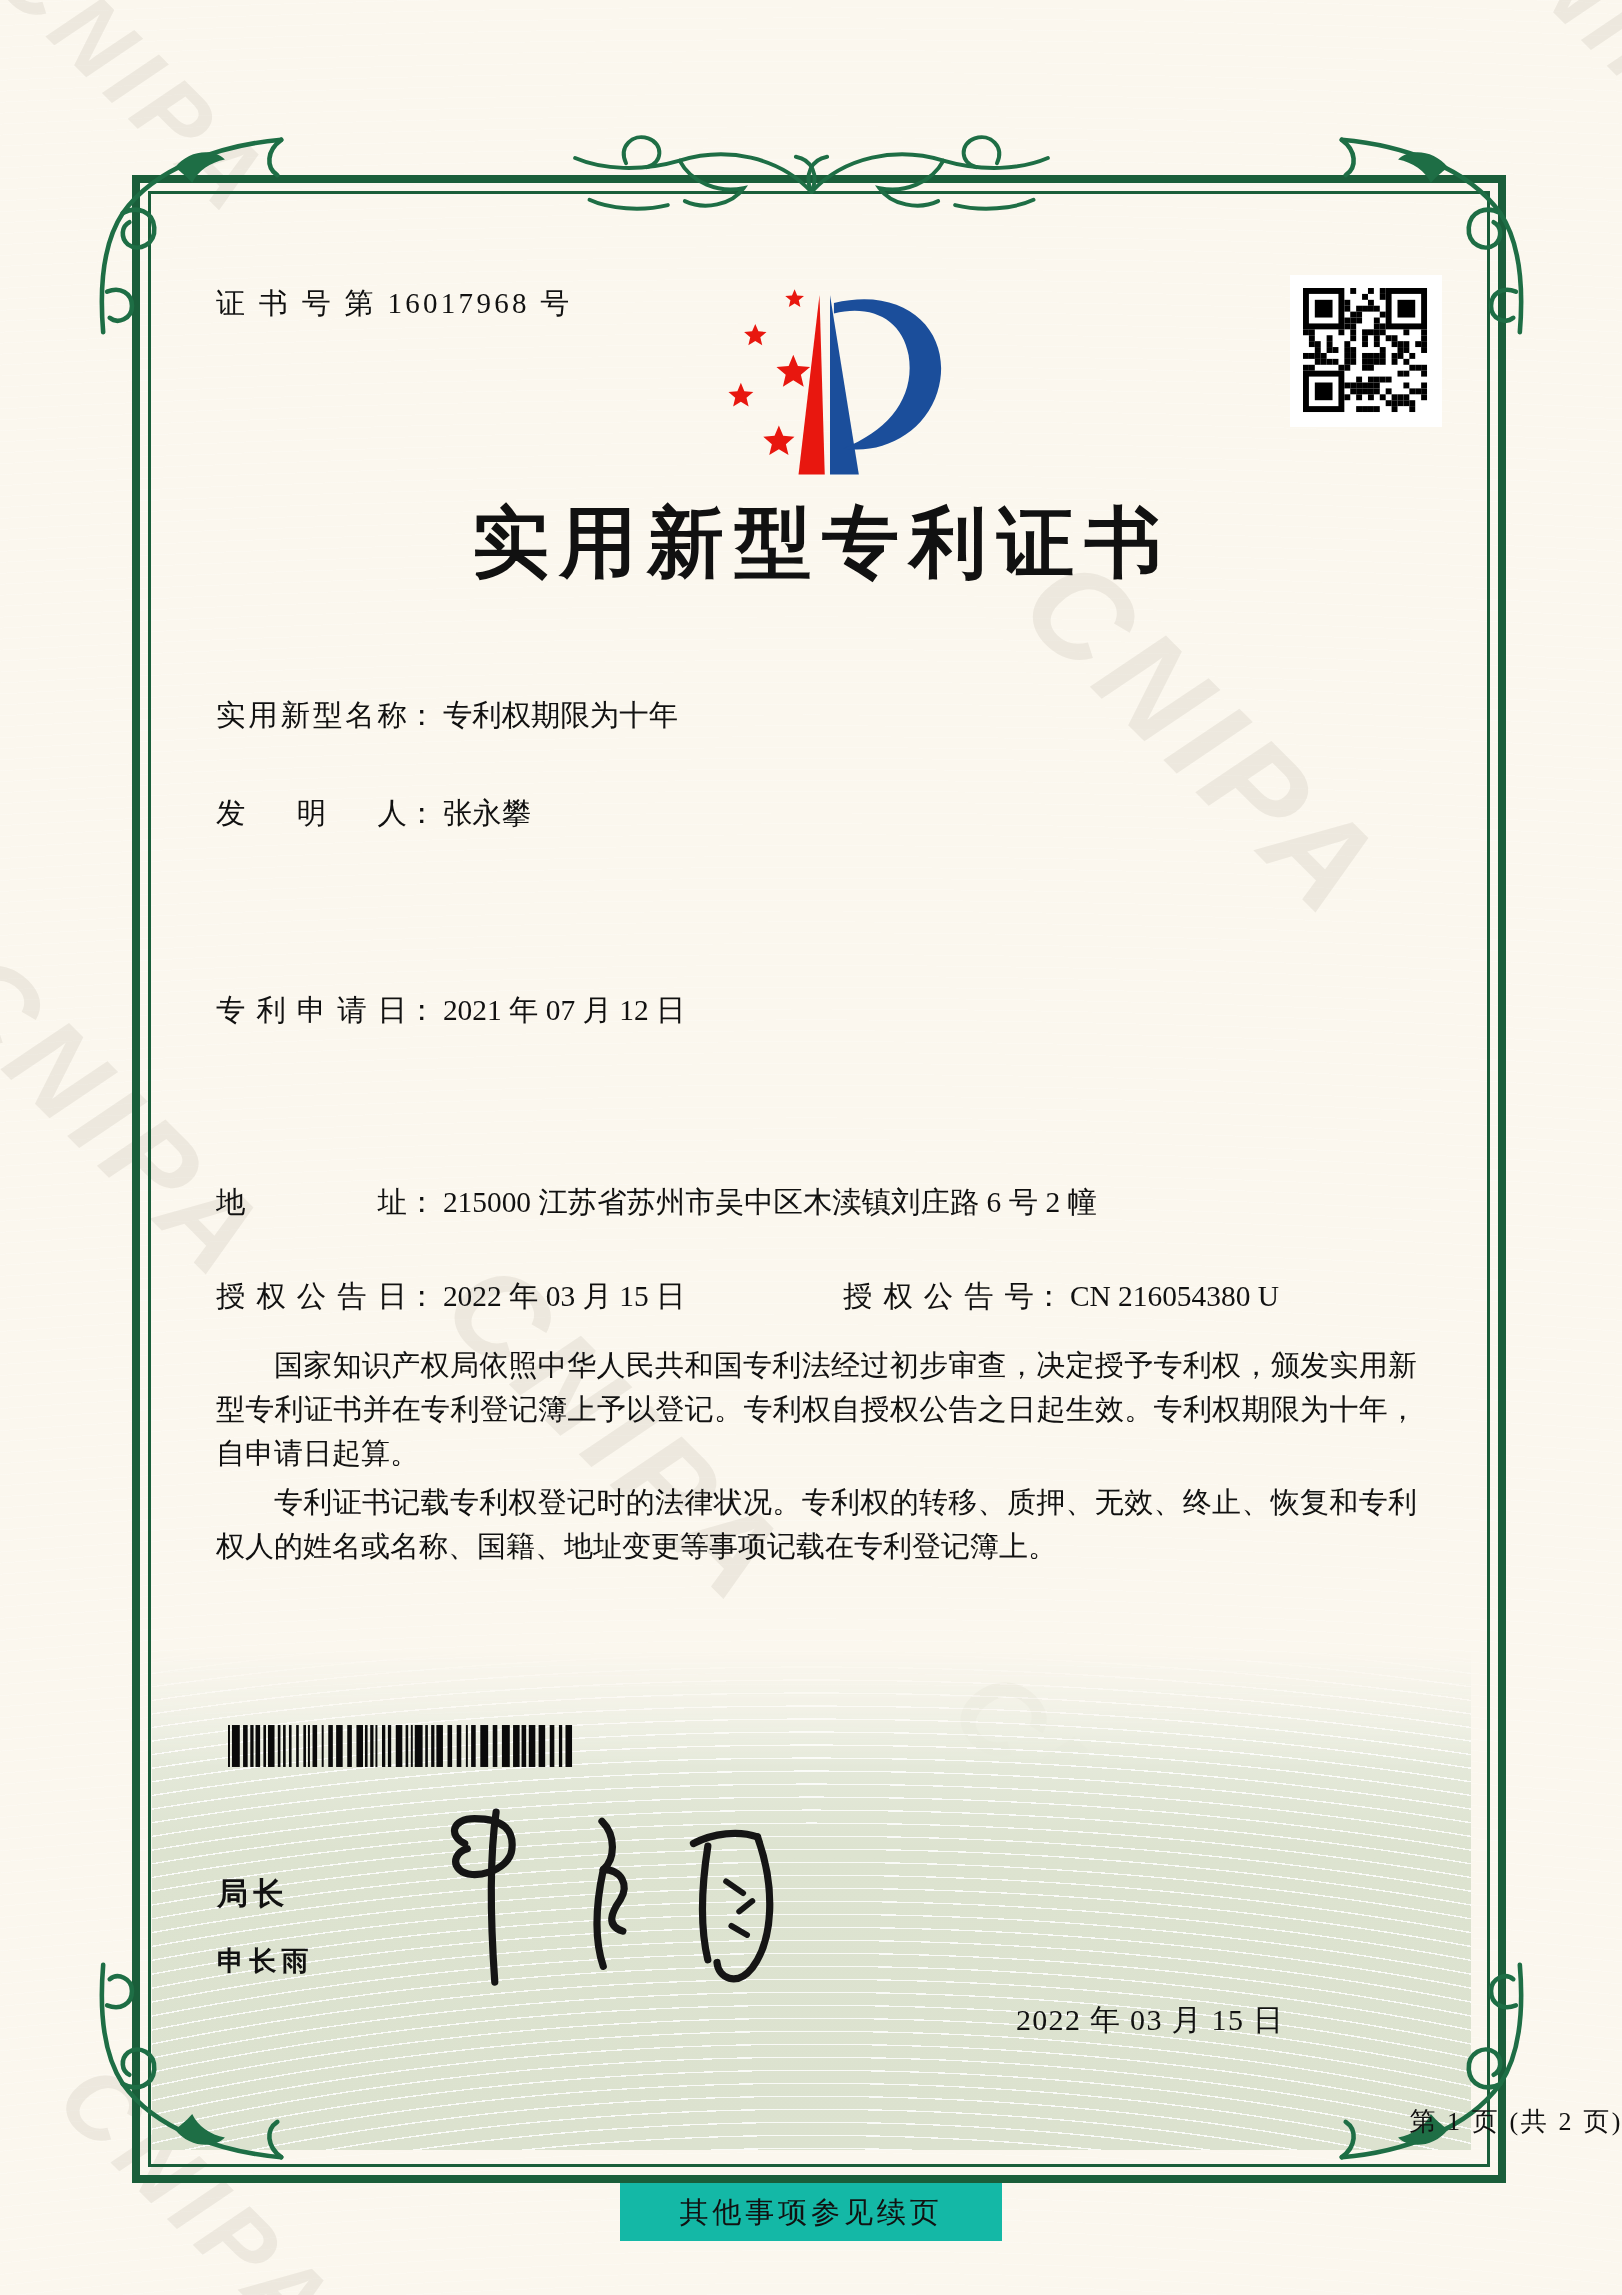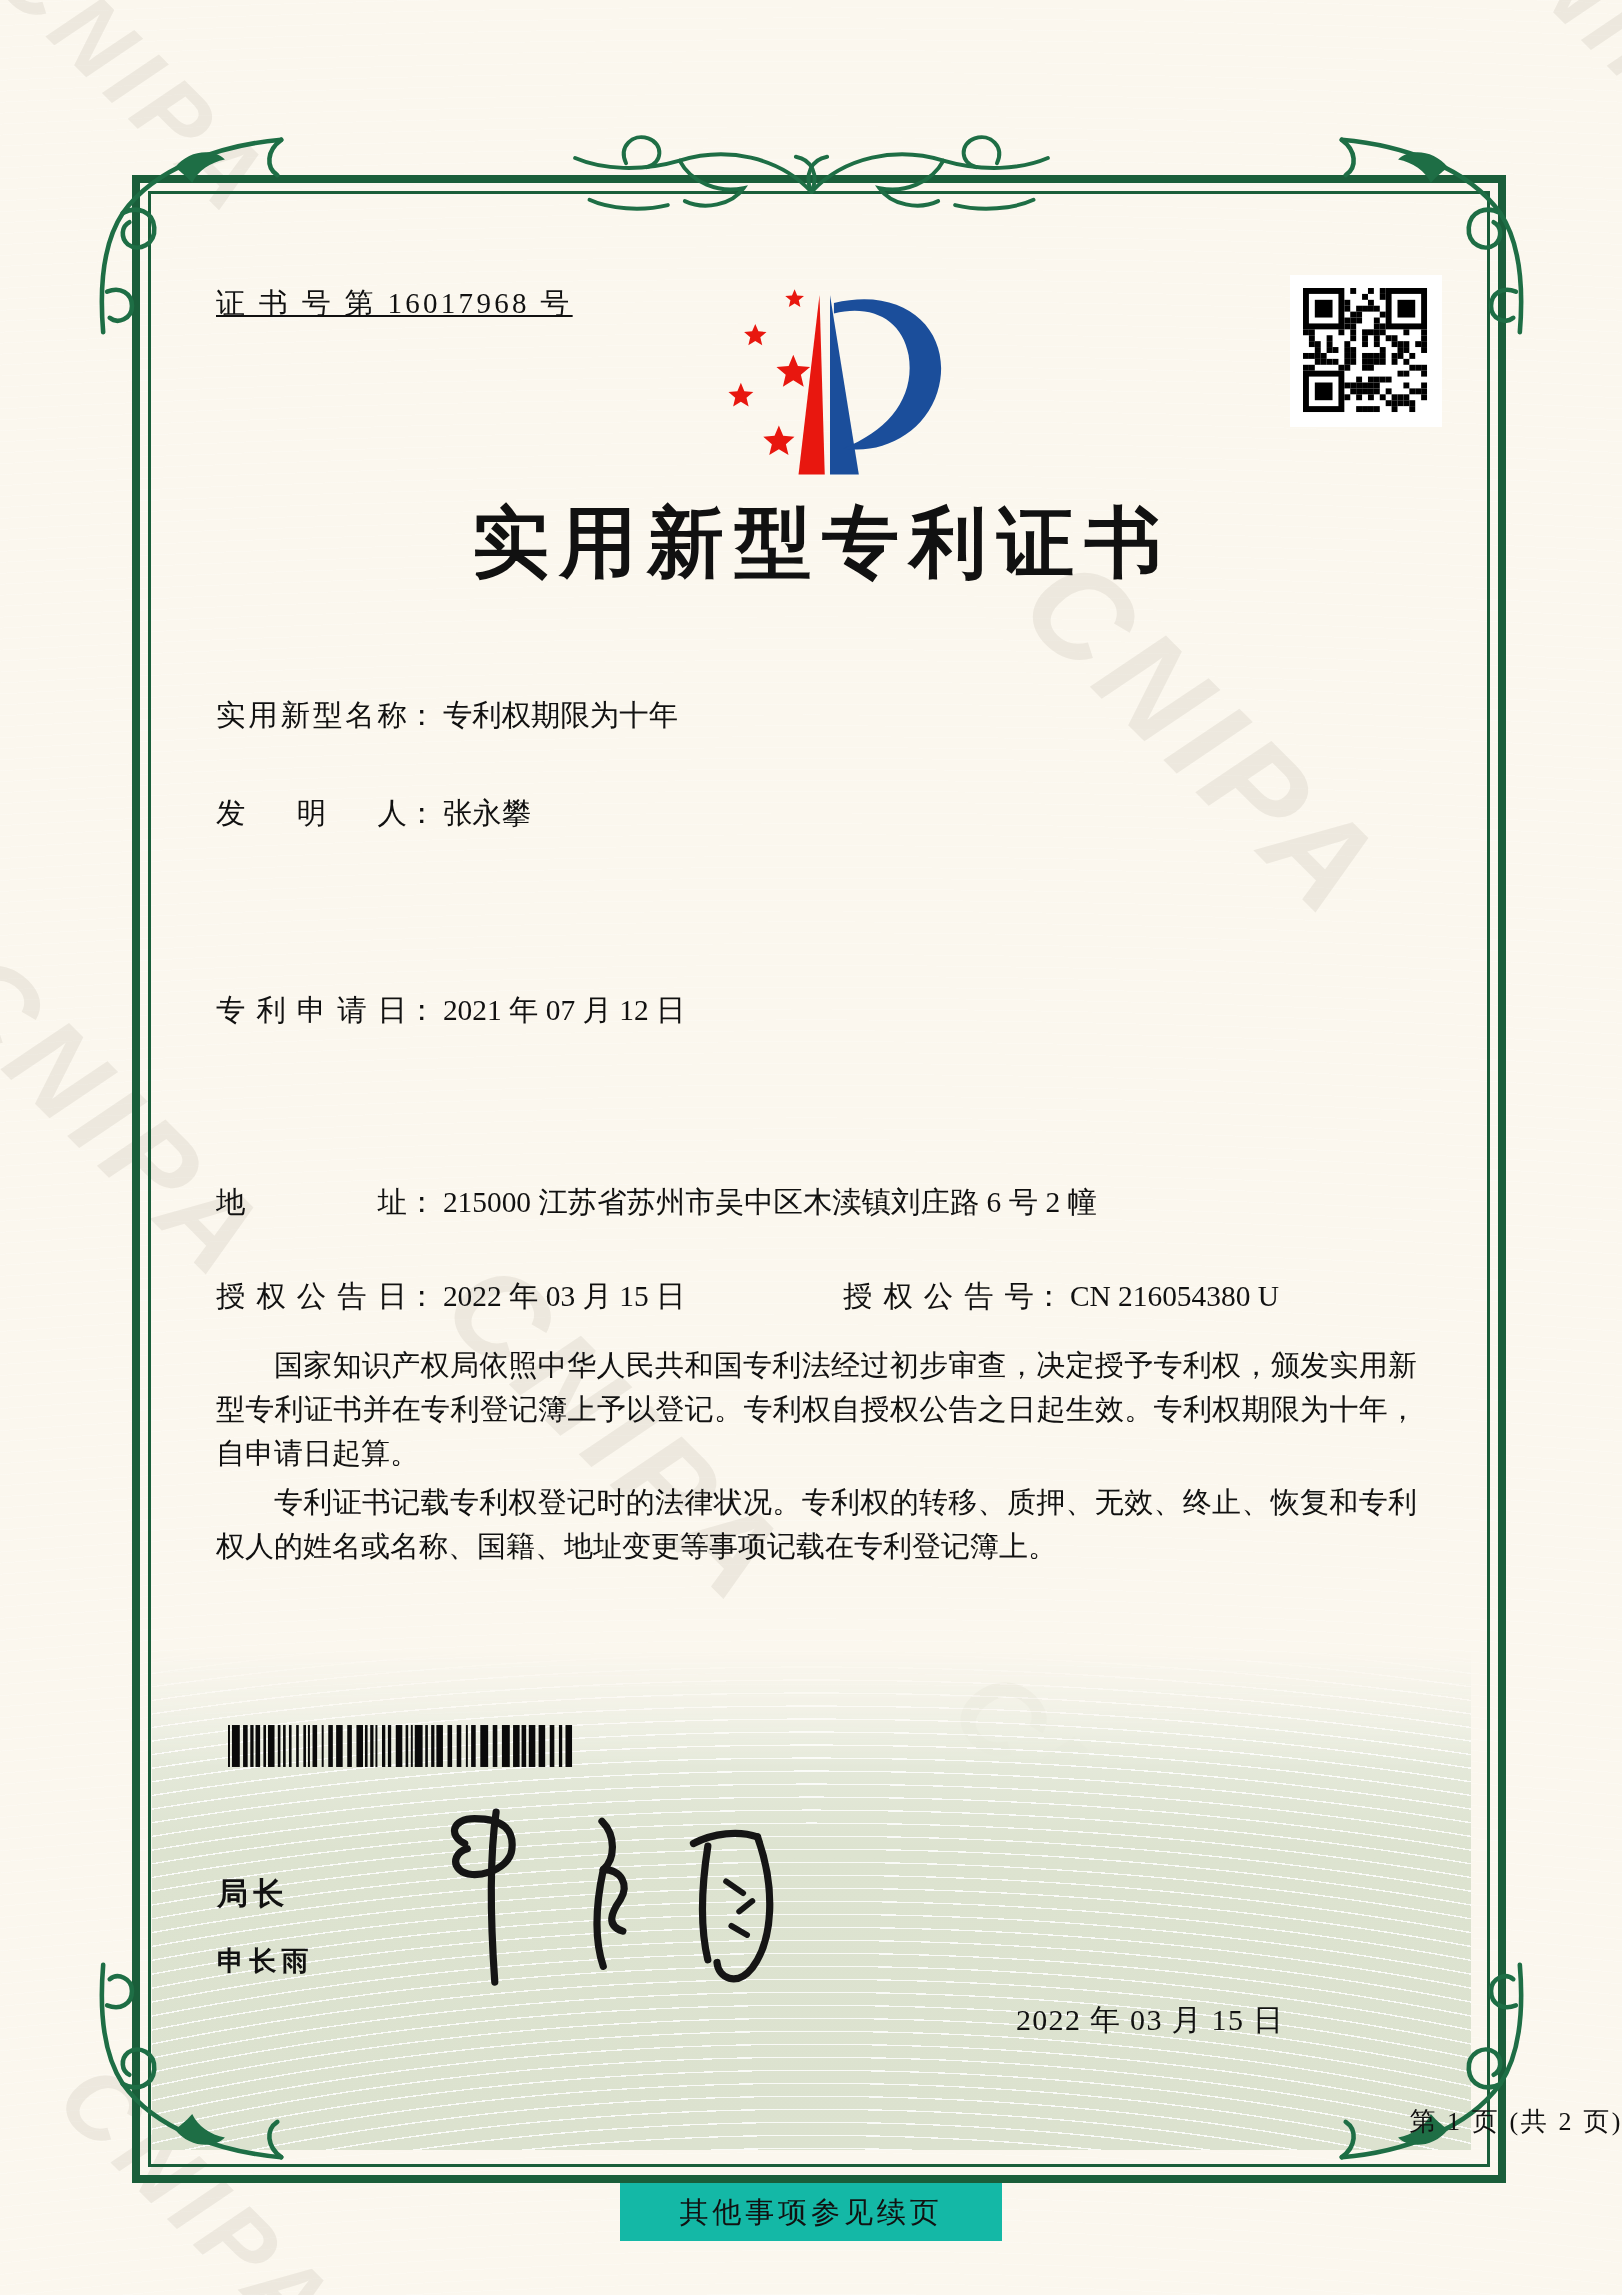--- a/index.html
+++ b/index.html
@@ -38,21 +38,21 @@
   .green-band{
     position:absolute;left:152px;top:1649px;width:1319px;height:501px;z-index:2;
     background:
       repeating-radial-gradient(1701px 851px at 50% 240%,
         rgba(255,255,255,.85) 0 2.6px, rgba(255,255,255,0) 2.6px 26px),
       linear-gradient(180deg,#eef0e6 0%,#dde3d0 40%,#dce2cf 100%);
     -webkit-mask-image:linear-gradient(180deg,transparent 0,#000 118px);
             mask-image:linear-gradient(180deg,transparent 0,#000 118px);
   }
   .orn{position:absolute;z-index:3;}
-  .cert-no{position:absolute;left:216px;top:284px;font-size:29px;letter-spacing:3.3px;z-index:4;text-decoration:underline;}
+  .cert-no{position:absolute;left:216px;top:284px;font-size:29px;letter-spacing:3.3px;z-index:4;}
   .logo{position:absolute;left:695px;top:257px;width:249px;height:236px;z-index:4;}
   .qr{position:absolute;left:1290px;top:275px;width:152px;height:152px;background:#fff;z-index:4;}
   .qr svg{position:absolute;left:13px;top:13px;}
   .title{
     position:absolute;left:0;right:0;top:492px;text-align:center;
     font-size:77px;font-weight:700;letter-spacing:10.5px;z-index:4;padding-left:21px;
   }
   .field{position:absolute;left:216px;font-size:29.4px;white-space:nowrap;z-index:4;}
   .f-label{
     display:inline-block;width:191px;vertical-align:bottom;

